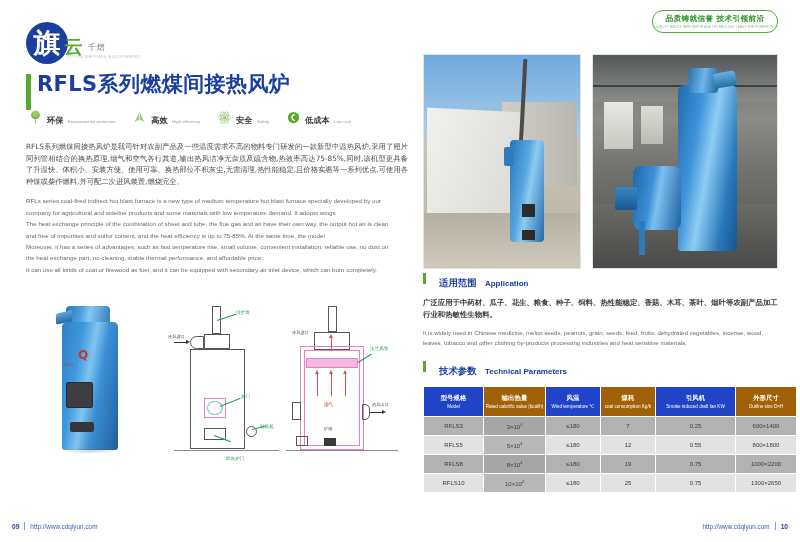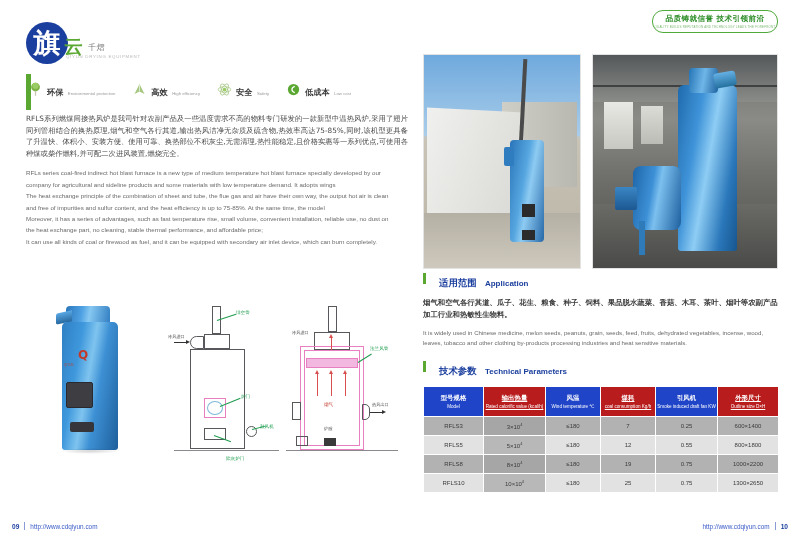--- a/index.html
+++ b/index.html
@@ -213,21 +213,21 @@
     text-align: center; vertical-align: middle; padding: 2px 1px;
     border: 1px solid #fff;
   }
   .th-cn { font-size: 6.4px; font-weight: bold; font-family: "DejaVu Sans", sans-serif; display: block; }
   .th-en { font-size: 4.6px; display: block; line-height: 6px; margin-top: 1px; }
   .tbl td {
     height: 19px; font-size: 6px; color: #3c3c3c; text-align: center;
     vertical-align: middle; border: 1px solid #fff;
   }
   .blue-h { background: #1f44c8; }
-  .green-h { background: #b91c1c; text-decoration: underline; }
+  .green-h { background: #a16207; }
   .row-a td { background: #b2b2b2; }
   .row-b td { background: #e2e2e2; }
   .row-a td.alt { background: #a6a6a6; }
   .row-b td.alt { background: #b8b8b8; }
   sup { font-size: 4px; }
 
   
   .footer { position: absolute; left: 0; bottom: 0; width: 800px; height: 24px; }
   .f-left { position: absolute; left: 12px; top: 4px; display: flex; align-items: center; gap: 5px; }
   .f-right { position: absolute; right: 12px; top: 4px; display: flex; align-items: center; gap: 5px; }
@@ -244,20 +244,21 @@
 
     <div class="logo-row">
       <div class="logo-mark">旗</div>
       <div class="logo-cloud">云</div>
       <div class="logo-cn">千熠</div>
       <div class="logo-en">QIYUN DRYING EQUIPMENT</div>
     </div>
 
     <div class="title-wrap">
       <div class="title-bar"></div>
+      <div class="title-cn">RFLS系列燃煤间接热风炉</div>
     </div>
 
     <div class="features">
       <div class="feature">
         <span class="feat-ico">
           <svg width="15" height="15" viewBox="0 0 24 24">
             <ellipse cx="12" cy="8" rx="7" ry="7" fill="#7cb342"></ellipse>
             <ellipse cx="12" cy="6" rx="5" ry="5" fill="#9ccc65"></ellipse>
             <rect x="11" y="14" width="2" height="8" fill="#c5c5b0"></rect>
           </svg>
@@ -438,21 +439,21 @@
         <div class="pb-pipe"></div>
       </div>
     </div>
 
     <div style="margin-top:262px;">
       <div class="sec-head">
         <span class="sec-bar"></span>
         <span class="sec-cn">适用范围</span>
         <span class="sec-en">Application</span>
       </div>
-      <div class="app-cn">烟气和空气各行其道、瓜子、花生、粮食、种子、饲料、果品脱水蔬菜、香菇、木耳、茶叶、烟叶等农副产品加工行业和热敏性生物料。</div>
+      <div class="app-cn">广泛应用于中药材、瓜子、花生、粮食、种子、饲料、热性能稳定、香菇、木耳、茶叶、烟叶等农副产品加工行业和热敏性生物料。</div>
       <div class="app-en">It is widely used in Chinese medicine, melon seeds, peanuts, grain, seeds, feed, fruits, dehydrated vegetables, incense, wood, leaves, tobacco and other clothing by-products processing industries and heat sensitive materials.</div>
     </div>
 
     <div style="margin-top:12px;">
       <div class="sec-head" style="margin-top:0;">
         <span class="sec-bar"></span>
         <span class="sec-cn">技术参数</span>
         <span class="sec-en">Technical Parameters</span>
       </div>
 
@@ -468,21 +469,21 @@
               <span class="th-en">Rated calorific value (kcal/h)</span>
             </th>
             <th class="blue-h" style="width:55px;text-align:center;">
               <span class="th-cn">风温</span>
               <span class="th-en">Wind temperature ℃</span>
             </th>
             <th class="green-h" style="width:55px;">
               <span class="th-cn">煤耗</span>
               <span class="th-en">coal consumption Kg/h</span>
             </th>
-            <th class="blue-h" style="width:62px;">
+            <th class="blue-h" style="width:80px;">
               <span class="th-cn">引风机</span>
               <span class="th-en">Smoke induced draft fan KW</span>
             </th>
             <th class="green-h" style="width:61px;">
               <span class="th-cn">外形尺寸</span>
               <span class="th-en">Outline size D×H</span>
             </th>
           </tr>
         </thead>
         <tbody>

